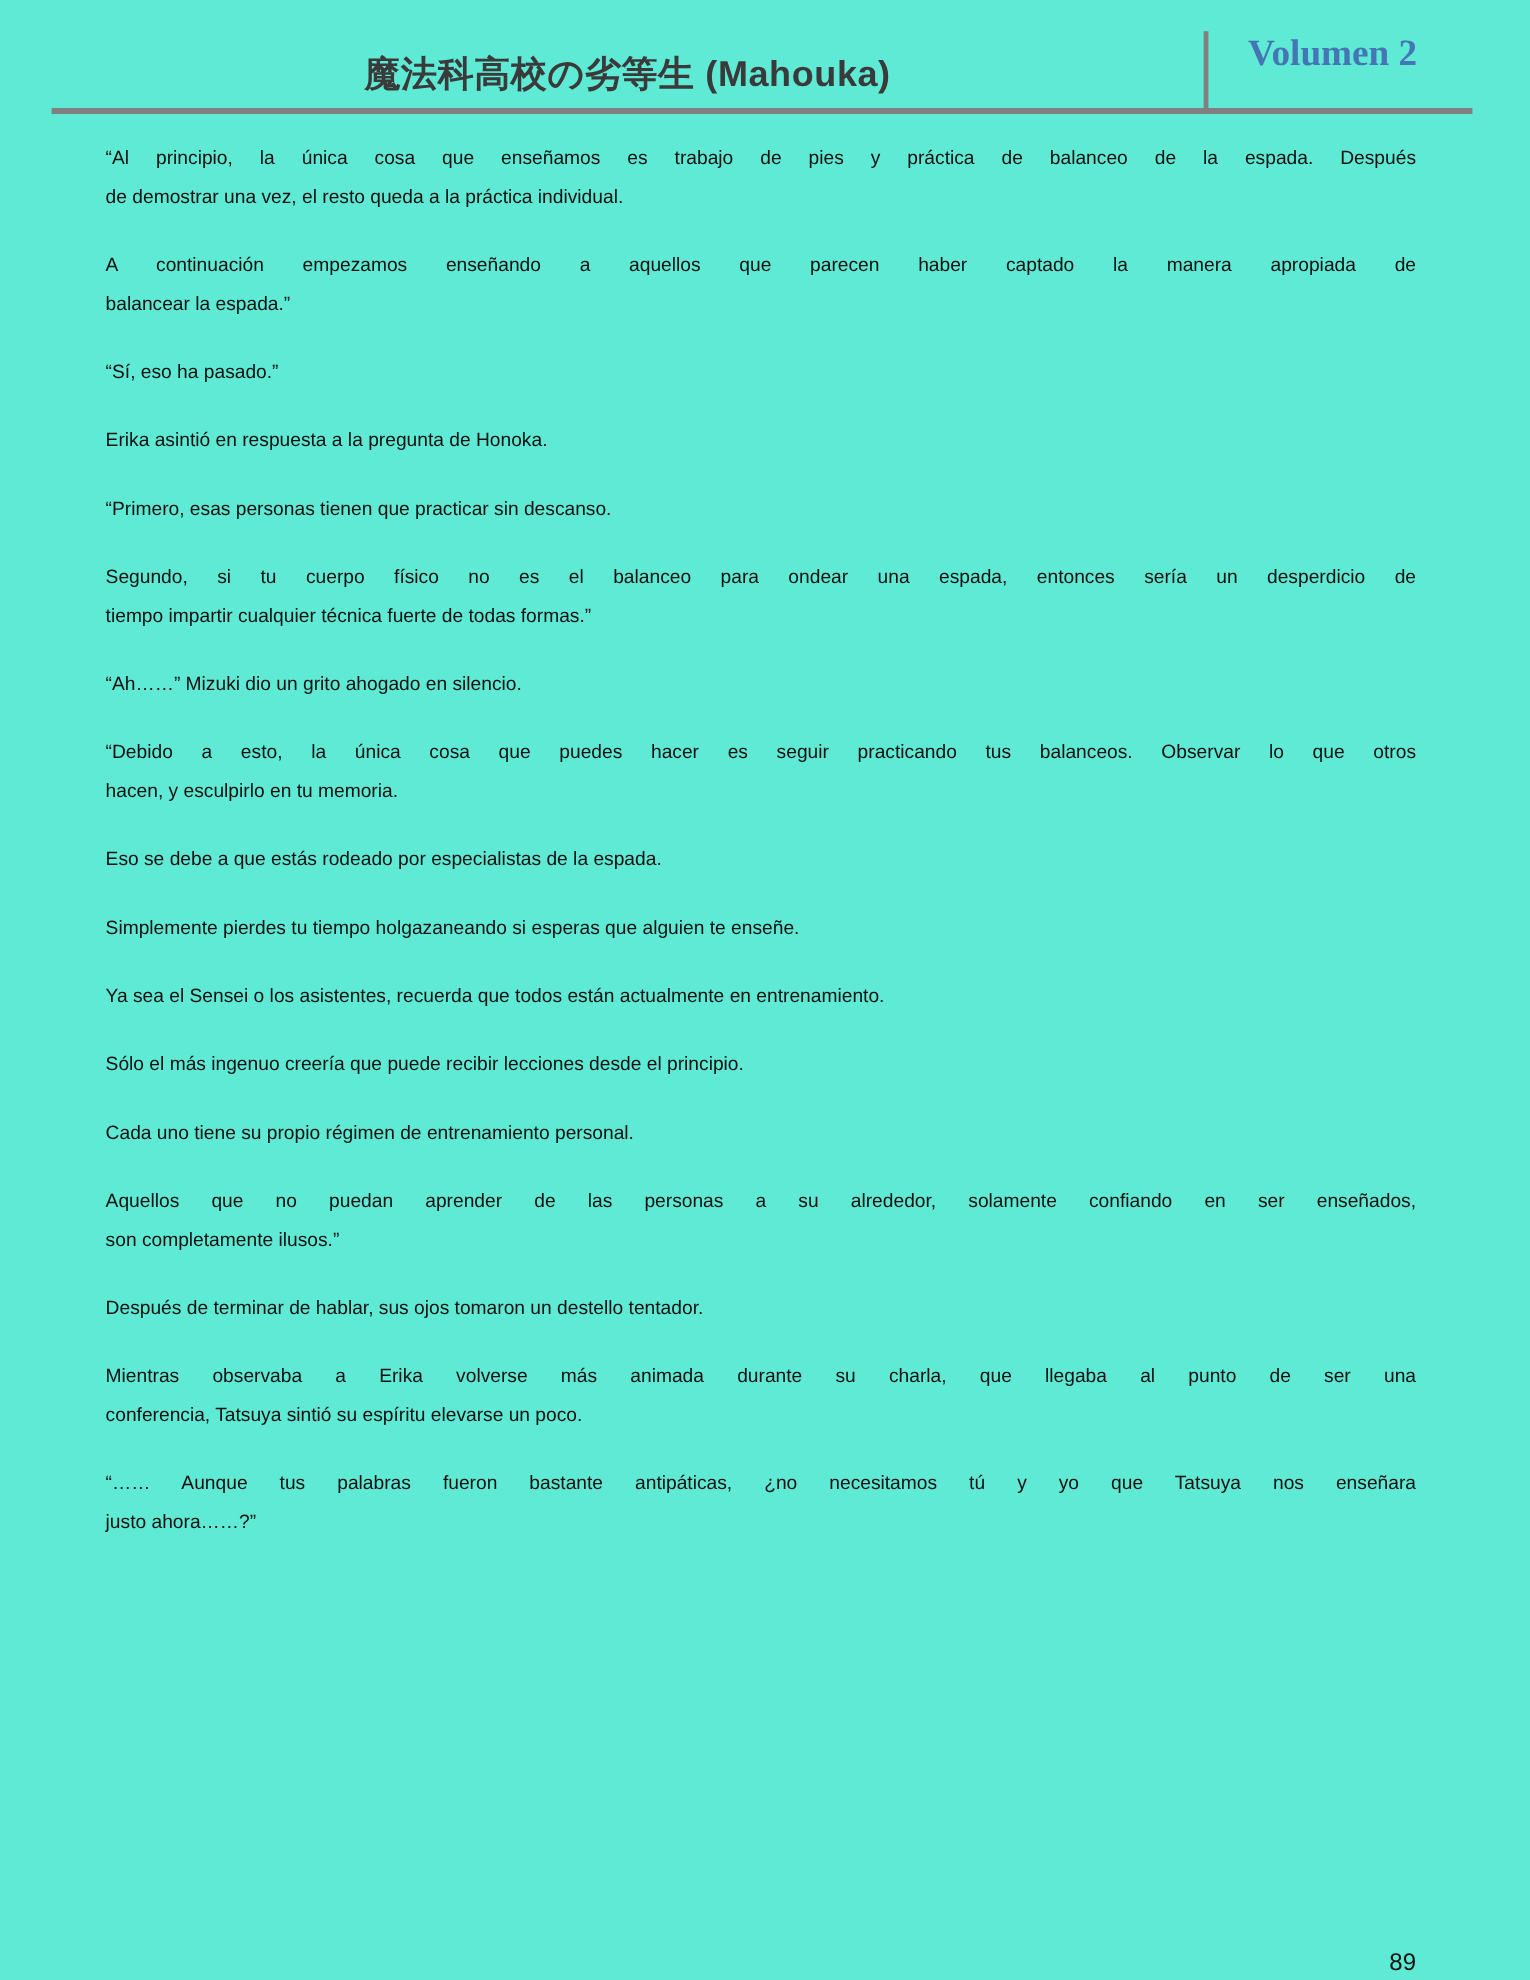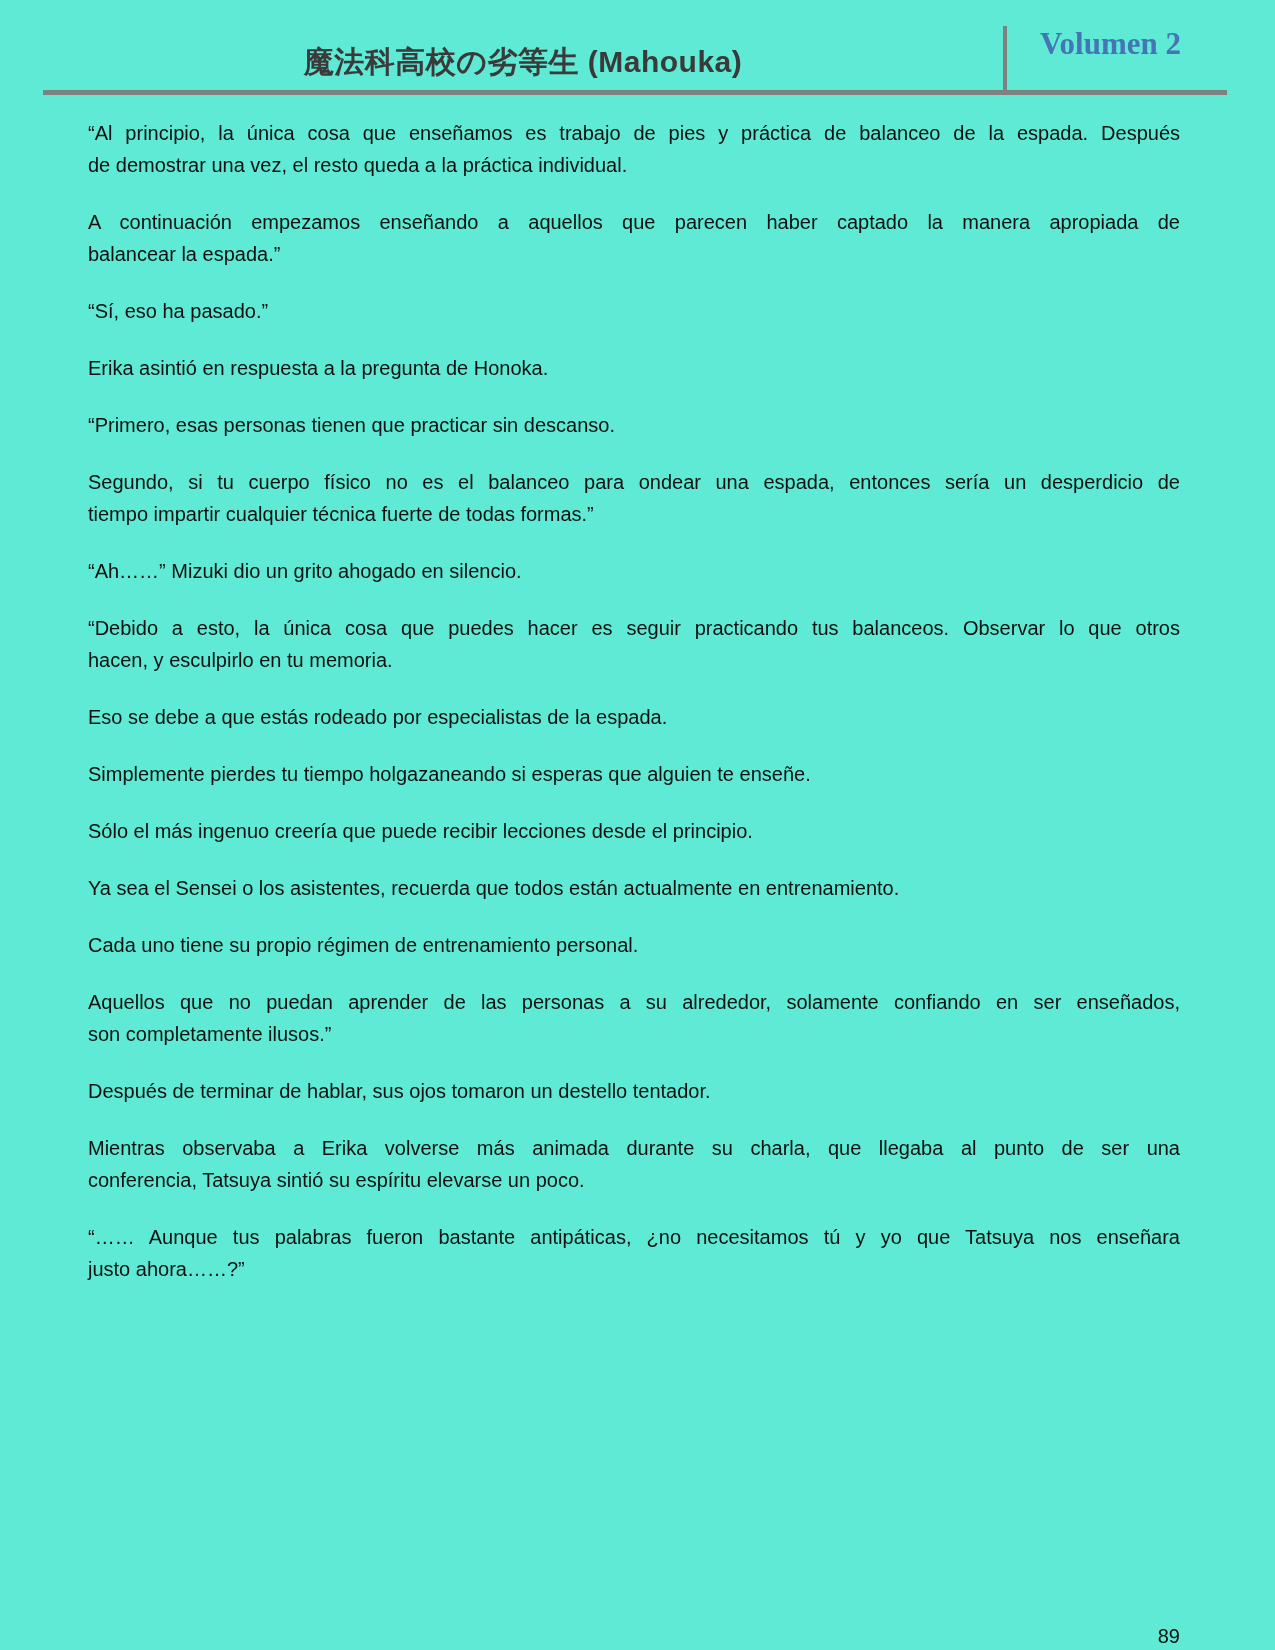--- a/index.html
+++ b/index.html
@@ -51,21 +51,21 @@
   }
   .header-rule {
     height: 5px;
     background: #808080;
     margin: 0 48px 0 43px;
   }
 
   
   .page-body {
     margin: 22px 95px 0 88px;
-    font-size: 20px;
+    font-size: 16px;
     line-height: 32px;
     color: #111111;
   }
   .para { margin: 0 0 25px 0; }
   .line {
     text-align: justify;
     text-align-last: justify;
   }
   .line.last { text-align-last: left; }
 
@@ -125,24 +125,24 @@
         <div class="line">“Debido a esto, la única cosa que puedes hacer es seguir practicando tus balanceos. Observar lo que otros</div>
         <div class="line last">hacen, y esculpirlo en tu memoria.</div>
       </div>
       <div class="para">
         <div class="line last">Eso se debe a que estás rodeado por especialistas de la espada.</div>
       </div>
       <div class="para">
         <div class="line last">Simplemente pierdes tu tiempo holgazaneando si esperas que alguien te enseñe.</div>
       </div>
       <div class="para">
-        <div class="line last">Sólo el más ingenuo creería que puede recibir lecciones desde el principio.</div>
+        <div class="line last">Ya sea el Sensei o los asistentes, recuerda que todos están actualmente en entrenamiento.</div>
       </div>
       <div class="para">
-        <div class="line last">Ya sea el Sensei o los asistentes, recuerda que todos están actualmente en entrenamiento.</div>
+        <div class="line last">Sólo el más ingenuo creería que puede recibir lecciones desde el principio.</div>
       </div>
       <div class="para">
         <div class="line last">Cada uno tiene su propio régimen de entrenamiento personal.</div>
       </div>
       <div class="para">
         <div class="line">Aquellos que no puedan aprender de las personas a su alrededor, solamente confiando en ser enseñados,</div>
         <div class="line last">son completamente ilusos.”</div>
       </div>
       <div class="para">
         <div class="line last">Después de terminar de hablar, sus ojos tomaron un destello tentador.</div>

